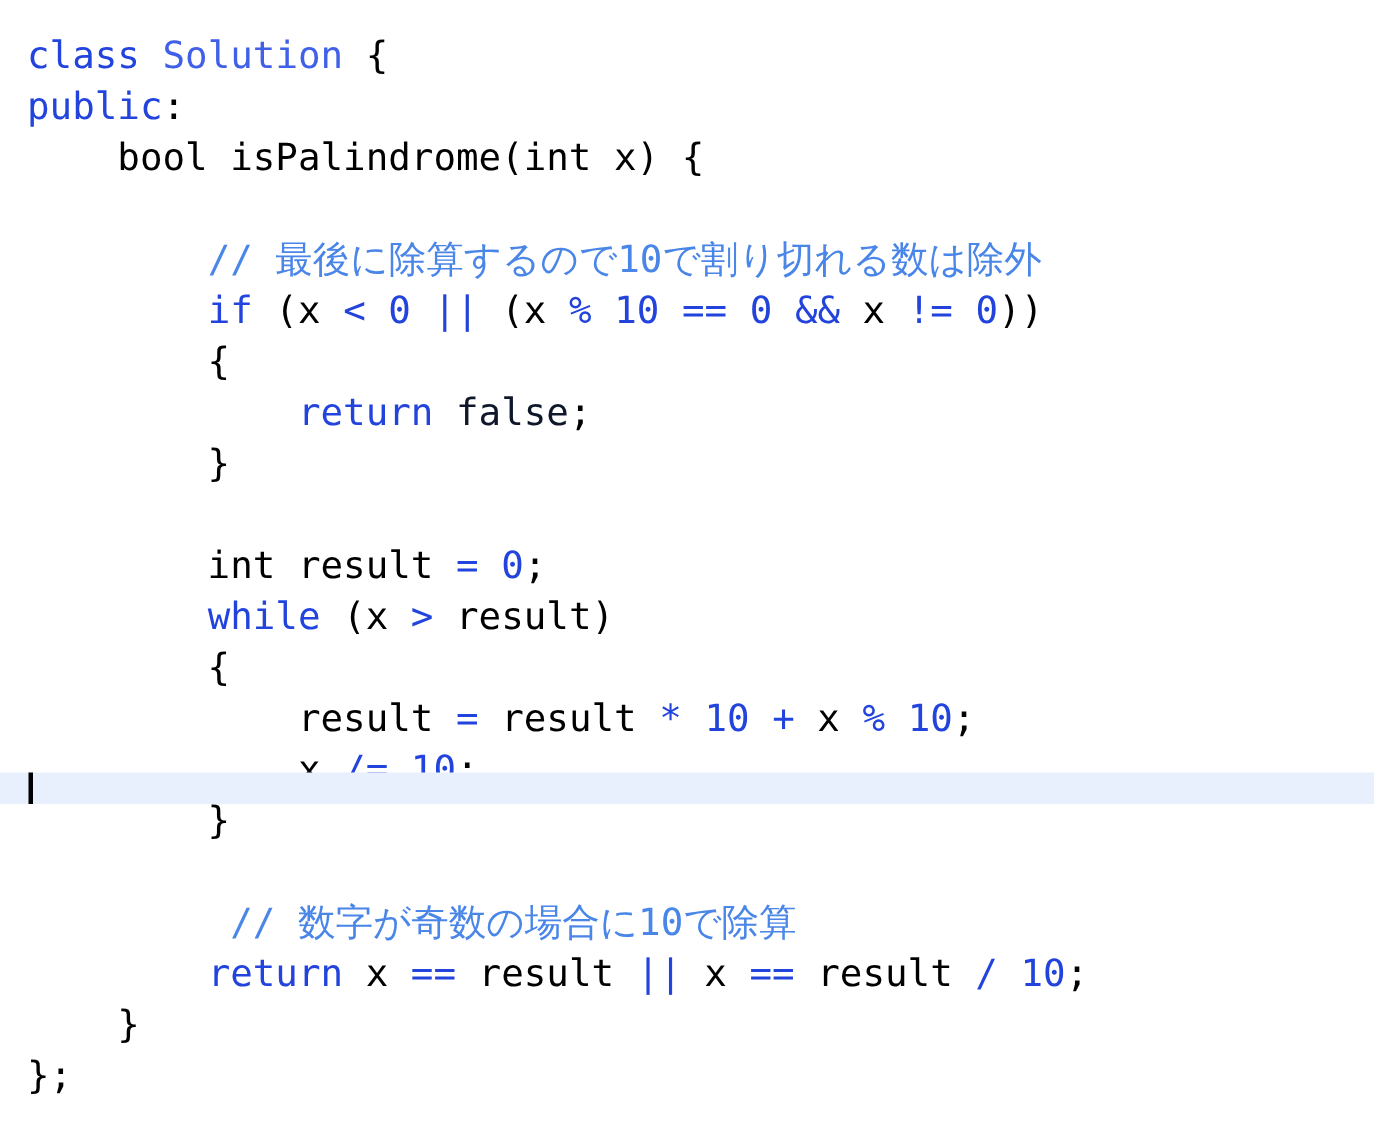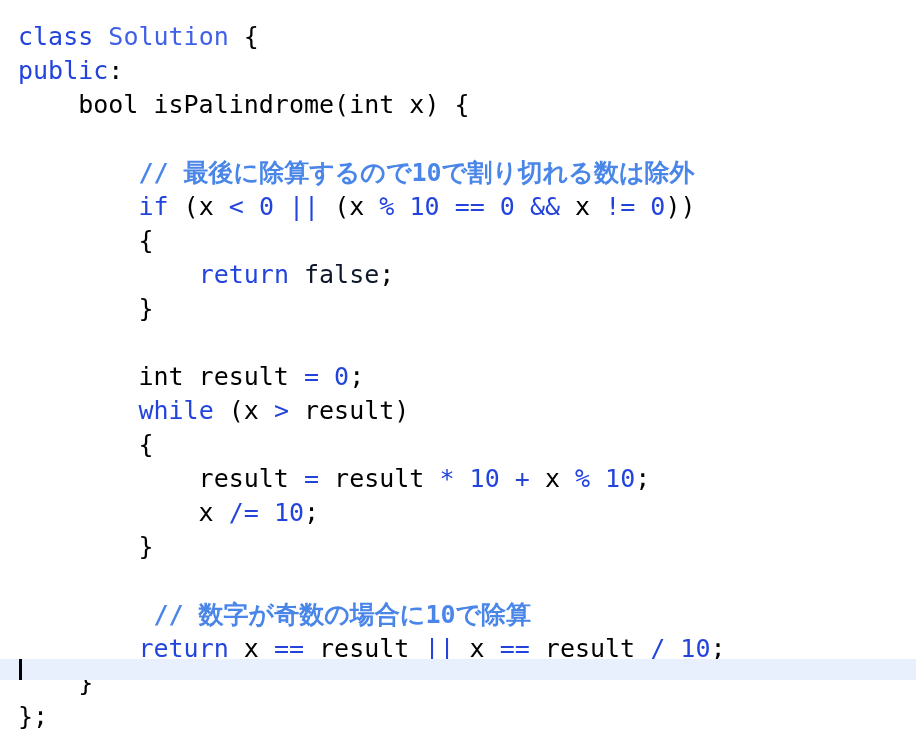--- a/index.html
+++ b/index.html
@@ -11,21 +11,21 @@
   body {
     width: 916px;
     height: 756px;
     overflow: hidden;
     font-family: "DejaVu Sans Mono", "Liberation Mono", monospace;
   }
 
   #editor {
     position: relative;
     width: 916px;
-    height: 680px;
+    height: 536px;
     background: #ffffff;
     box-sizing: border-box;
     padding: 20px 0 0 0;
   }
 
   .code-area {
     position: relative;
     font-family: "DejaVu Sans Mono", "Liberation Mono", monospace;
     font-size: 25px;
     line-height: 34px;
@@ -43,21 +43,21 @@
   .line.blank {
     height: 34px;
   }
 
   
   .kw    { color: #2244dd; }
   .type  { color: #4060e8; }
   .lit   { color: #6a7fe8; }
   .num   { color: #2244dd; }
   .op    { color: #2244dd; }
-  .cmt   { color: #4a86e8; font-weight: bold; }
+  .cmt   { color: #4a86e8; }
   .pl    { color: #000000; }
 
   
   .current-line {
     position: absolute;
     left: 0;
     right: 0;
     bottom: 0;
     height: 21px;
     background: #e8f0fd;

